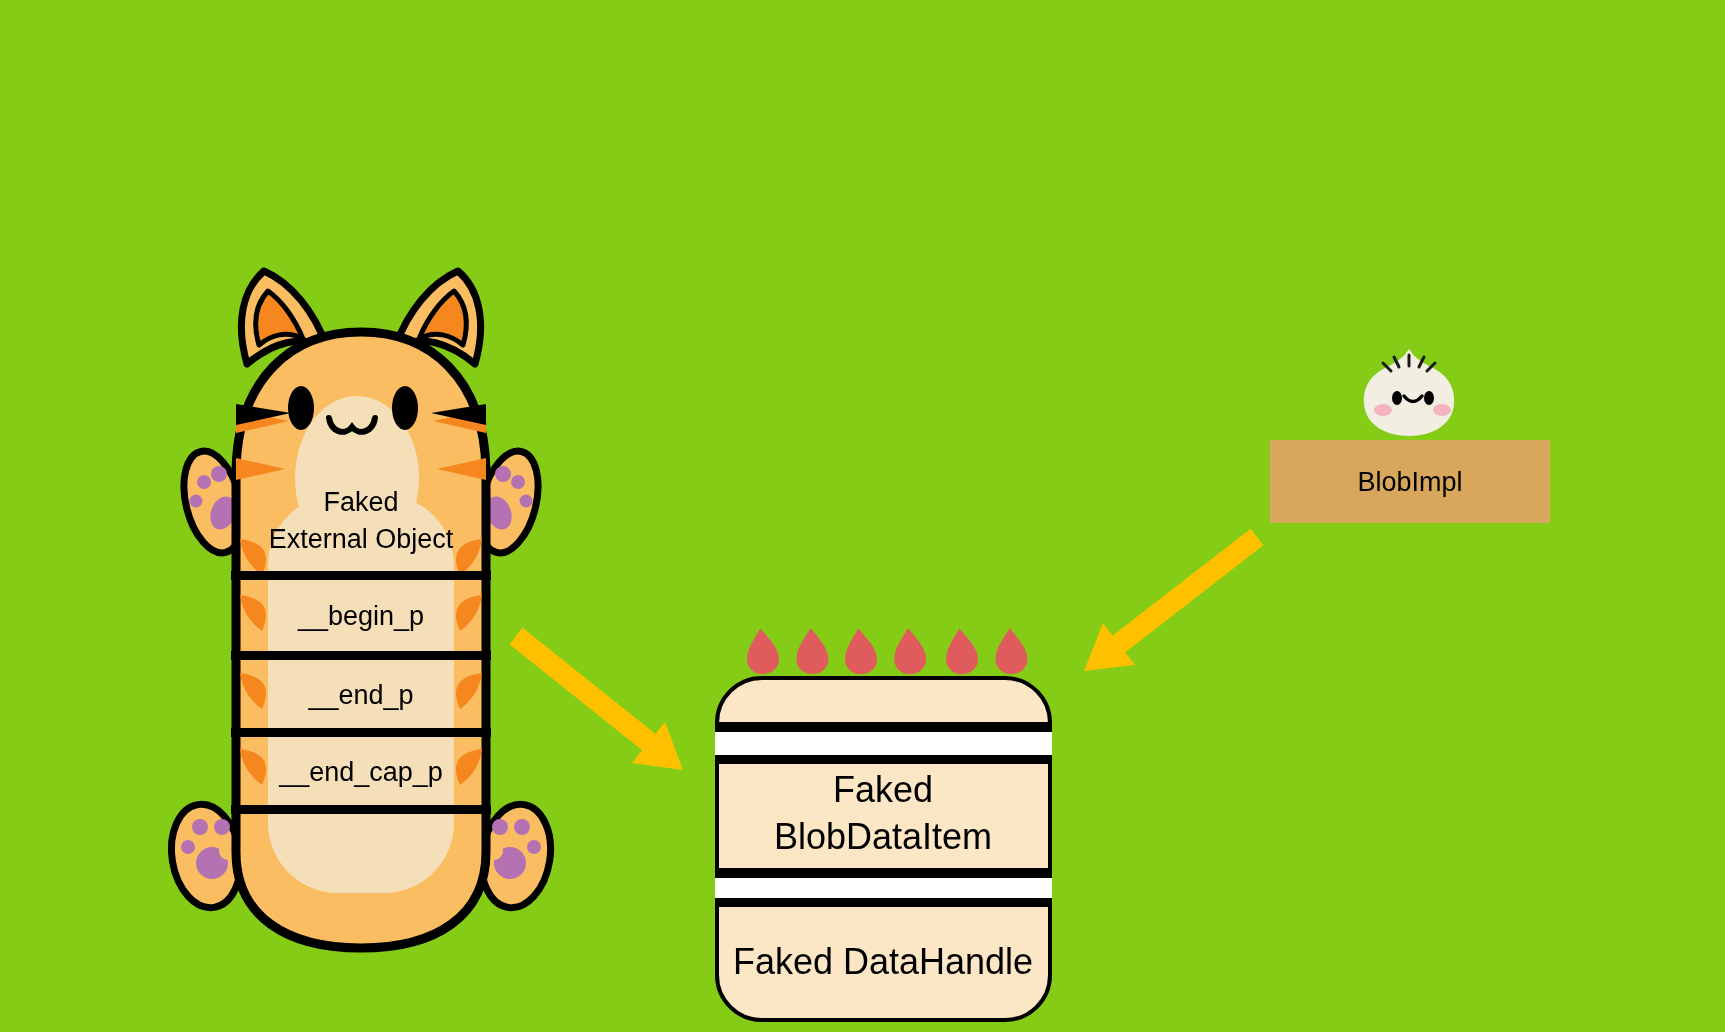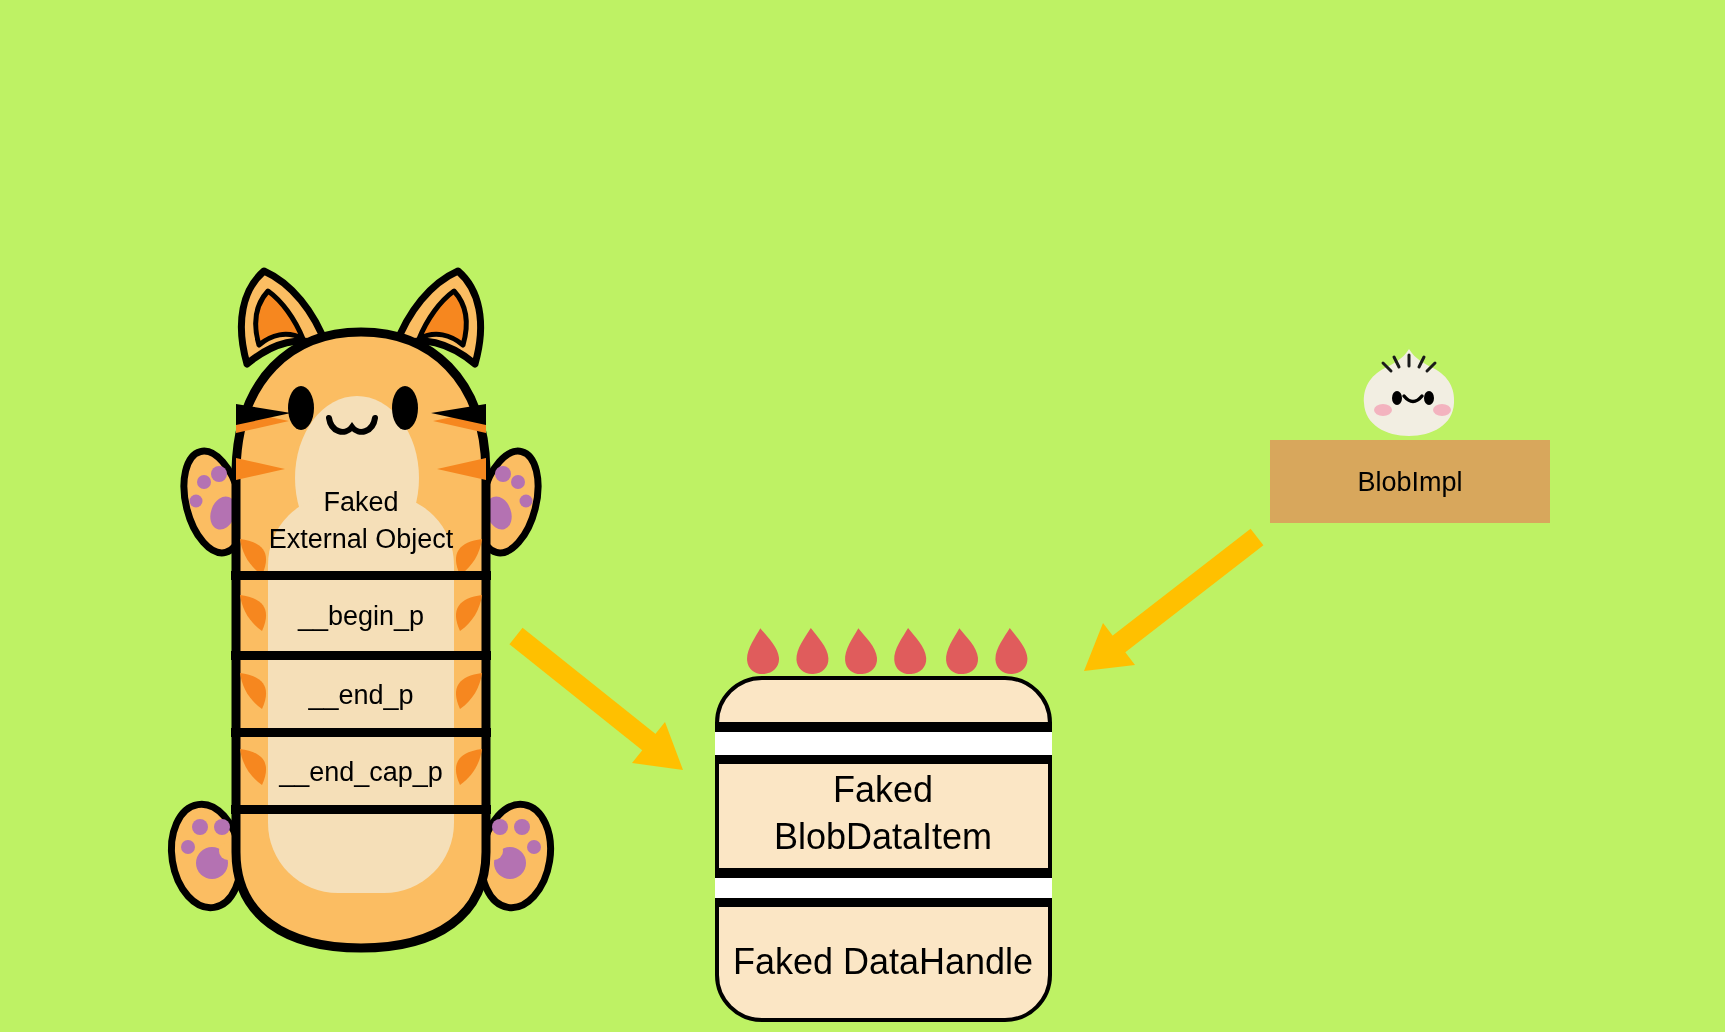--- a/index.html
+++ b/index.html
@@ -1,16 +1,16 @@
 <!DOCTYPE html>
 <html><head>
 <meta charset="utf-8">
 <style>
   html,body{margin:0;padding:0;background:#000;}
-  .slide{position:relative;width:1725px;height:1032px;background:#bef264;overflow:hidden;}
+  .slide{position:relative;width:1725px;height:1032px;background:#84cc16;overflow:hidden;}
   svg{display:block;}
   text{font-family:"Liberation Sans", sans-serif;fill:#000;text-anchor:middle;}
   .t-cat{font-size:27px;}
   .t-cake{font-size:36px;}
   .t-blob{font-size:27px;}
   .c-body{fill:#FBBD62;}
   .c-acc{fill:#F6871F;}
   .c-belly{fill:#F5DFB8;}
   .c-pad{fill:#B472B2;}
   .c-cake{fill:#FBE6C5;}

